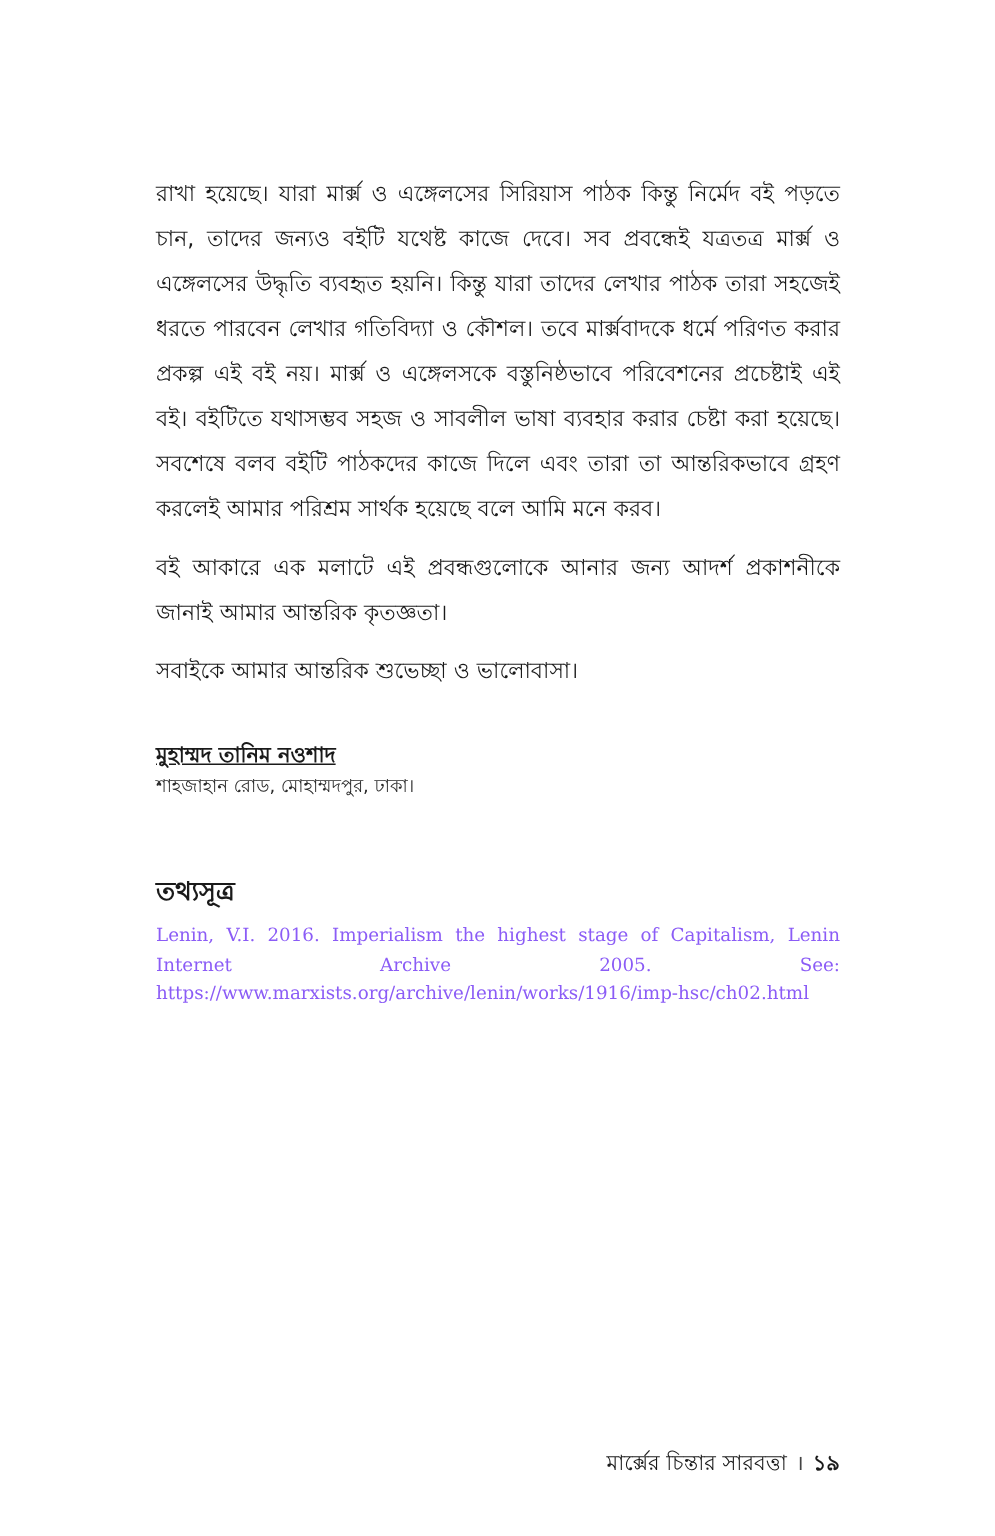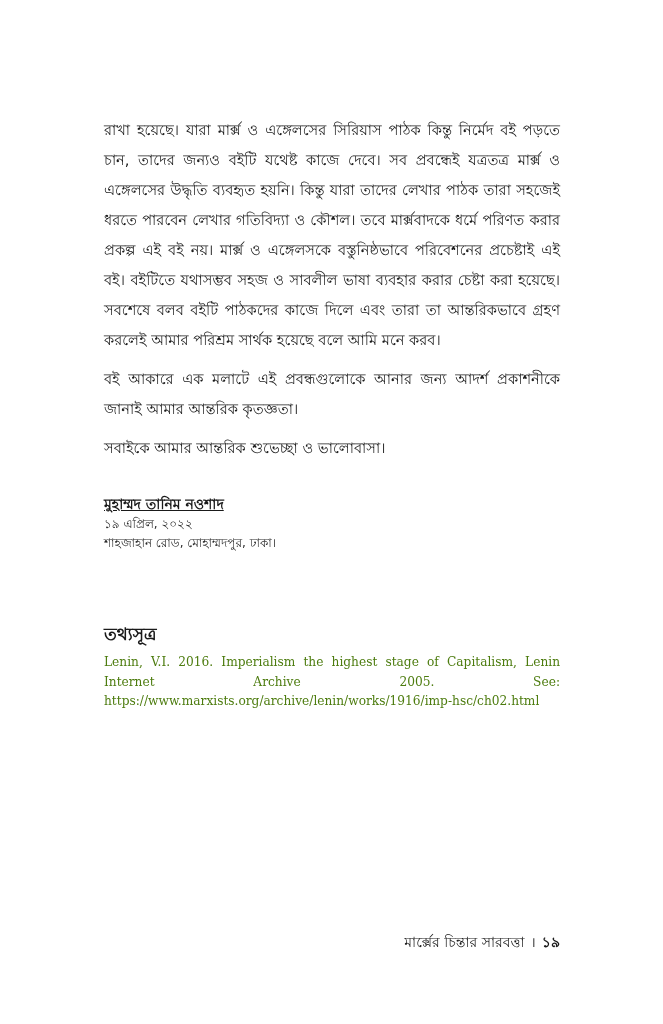--- a/index.html
+++ b/index.html
@@ -13,45 +13,44 @@
     position: absolute; left: 104px; top: 115px; width: 456px;
   }
   .para {
     margin: 0 0 9px 0;
     font-size: 14.6px; line-height: 30px;
     text-align: justify; text-align-last: left;
   }
   .sig { margin-top: 30px; }
   .sig-name { font-weight: bold; font-size: 14px; line-height: 22px; margin: 0; text-decoration: underline; }
   .sig-line { font-size: 12px; line-height: 19px; margin: 0; color: #2a2a2a; }
-  .refs { margin-top: 68px; }
+  .refs { margin-top: 48px; }
   .refs-title { font-weight: bold; font-size: 17px; line-height: 26px; margin: 0 0 6px 0; }
   .ref-item {
     font-family: "DejaVu Serif", serif;
     font-size: 12.2px; line-height: 19.5px; margin: 0;
-    text-align: justify; color: #4d7c0f;
+    text-align: justify; color: #8b5cf6;
   }
   .footer {
-    position: absolute; right: 103px; top: 932px;
+    position: absolute; right: 103px; top: 966px;
     font-size: 14px; line-height: 20px; color: #1a1a1a;
   }
   .footer .sep { margin: 0 6px; color: #444; }
   .footer .pg { font-weight: bold; }
 </style>
 </head>
 <body>
 
 <div class="page-body">
   <p class="para">রাখা হয়েছে। যারা মার্ক্স ও এঙ্গেলসের সিরিয়াস পাঠক কিন্তু নির্মেদ বই পড়তে চান, তাদের জন্যও বইটি যথেষ্ট কাজে দেবে। সব প্রবন্ধেই যত্রতত্র মার্ক্স ও এঙ্গেলসের উদ্ধৃতি ব্যবহৃত হয়নি। কিন্তু যারা তাদের লেখার পাঠক তারা সহজেই ধরতে পারবেন লেখার গতিবিদ্যা ও কৌশল। তবে মার্ক্সবাদকে ধর্মে পরিণত করার প্রকল্প এই বই নয়। মার্ক্স ও এঙ্গেলসকে বস্তুনিষ্ঠভাবে পরিবেশনের প্রচেষ্টাই এই বই। বইটিতে যথাসম্ভব সহজ ও সাবলীল ভাষা ব্যবহার করার চেষ্টা করা হয়েছে। সবশেষে বলব বইটি পাঠকদের কাজে দিলে এবং তারা তা আন্তরিকভাবে গ্রহণ করলেই আমার পরিশ্রম সার্থক হয়েছে বলে আমি মনে করব।</p>
   <p class="para">বই আকারে এক মলাটে এই প্রবন্ধগুলোকে আনার জন্য আদর্শ প্রকাশনীকে জানাই আমার আন্তরিক কৃতজ্ঞতা।</p>
   <p class="para">সবাইকে আমার আন্তরিক শুভেচ্ছা ও ভালোবাসা।</p>
 
   <div class="sig">
     <p class="sig-name">মুহাম্মদ তানিম নওশাদ</p>
-    <p class="sig-line">১৯ এপ্রিল, ২০২২</p>
     <p class="sig-line">শাহজাহান রোড, মোহাম্মদপুর, ঢাকা।</p>
   </div>
 
   <div class="refs">
     <h2 class="refs-title">তথ্যসূত্র</h2>
     <p class="ref-item">Lenin, V.I. 2016. Imperialism the highest stage of Capitalism, Lenin Internet Archive 2005. See: https://www.marxists.org/archive/lenin/works/1916/imp-hsc/ch02.html</p>
   </div>
 </div>
 
 <div class="footer">

